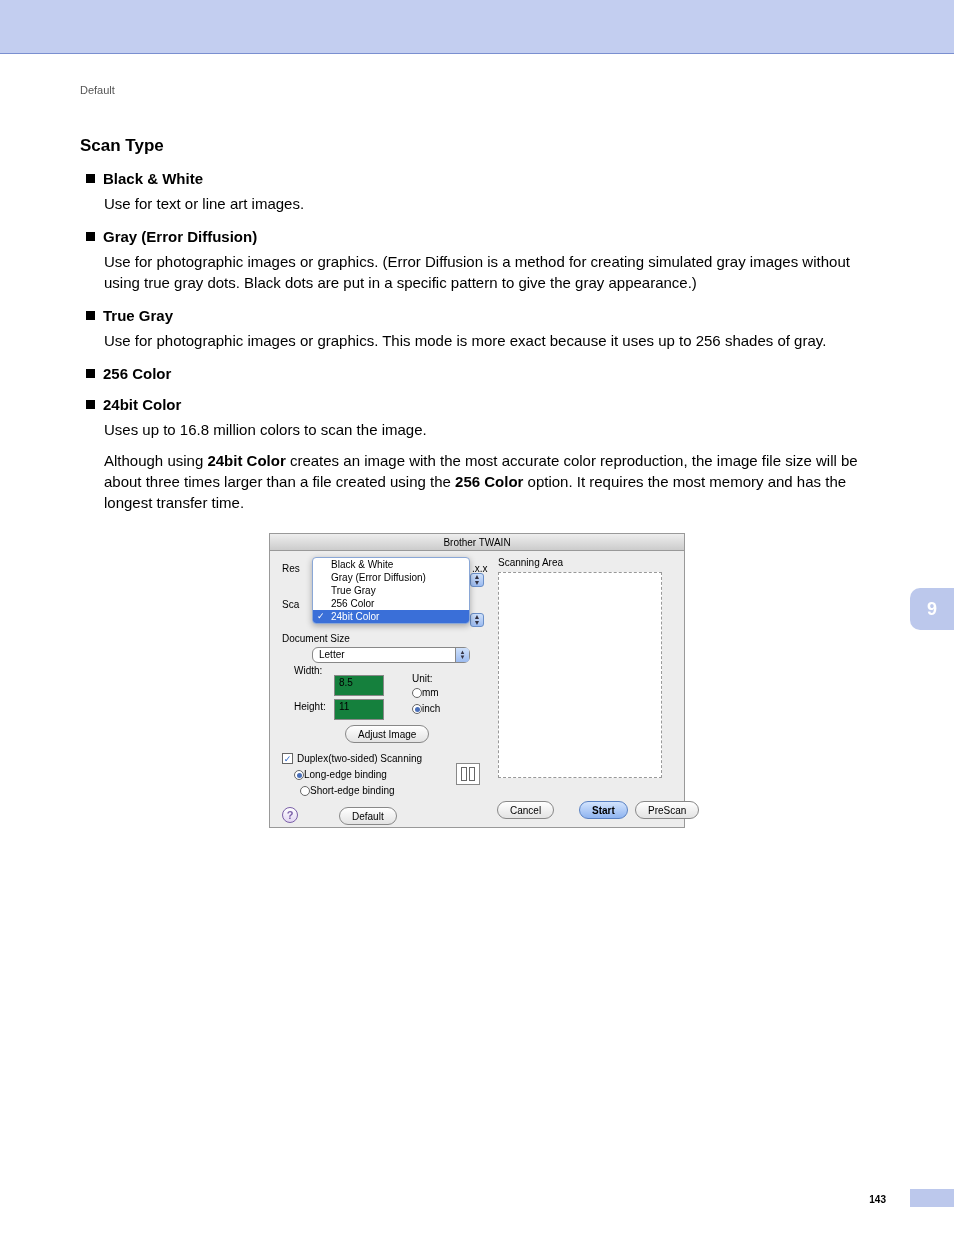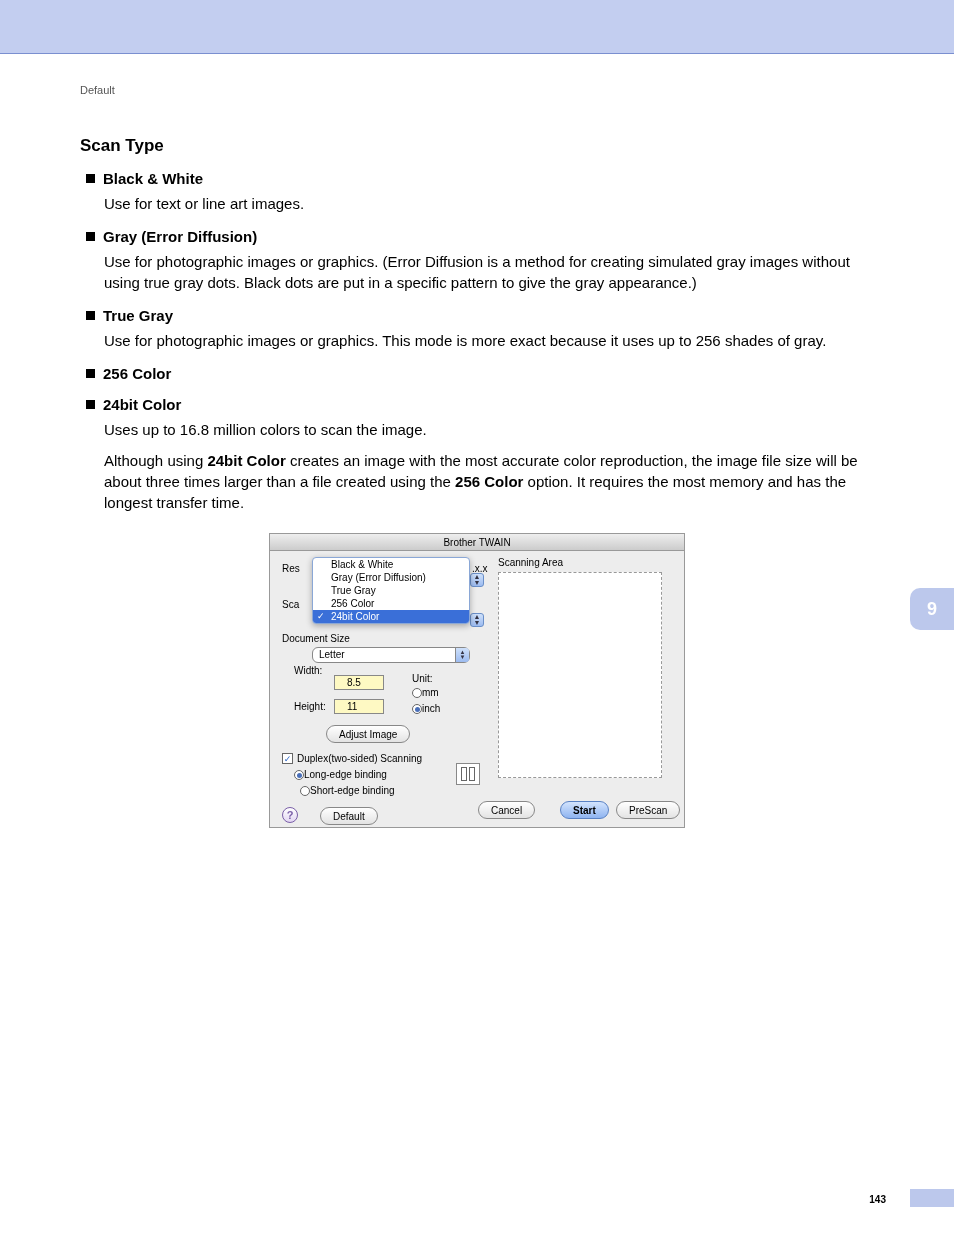--- a/index.html
+++ b/index.html
@@ -146,31 +146,31 @@
   }
   .combo .arrow {
     position:absolute; right:0; top:0; width:14px; height:100%;
     background: linear-gradient(#cfe1fb,#9cbbf0);
     border-left:1px solid #888; border-radius:0 3px 3px 0;
     display:flex; flex-direction:column; align-items:center; justify-content:center;
     font-size:6px; line-height:5px; color:#334;
   }
   .dim-label{position:absolute; font-size:10px;}
   .dim-input{
-    position:absolute; width:50px; height:15px; background:#fef9c3;
-    border:1px solid #888; font-size:10px; padding-left:12px; line-height:13px;
+    position:absolute; width:50px; height:21px; background:#15803d;
+    border:1px solid #888; font-size:10px; padding-left:4px; line-height:13px;
   }
   .radio{position:absolute; font-size:10px; display:flex; align-items:flex-end; gap:0;}
   .radio .circ{width:10px;height:10px;border:1px solid #666;border-radius:50%;background:#fff;display:flex;align-items:center;justify-content:center;}
   .radio .circ.on::after{content:"";width:5px;height:5px;background:#4a6fb8;border-radius:50%;}
   .aqua-btn{
     position:absolute; height:18px; padding:8px 12px;
     background:linear-gradient(#fff,#e3e3e3);
     border:1px solid #888; border-radius:10px; font-size:10px;
-    display:flex;align-items:center;justify-content:center;
+    display:flex;align-items:center;justify-content:center;margin-left:19px;
   }
   .aqua-btn.primary{
     background:linear-gradient(#d3e4fd,#8fb4f0);
     border-color:#5a82c4; font-weight:bold; color:#000;
   }
   .checkbox{position:absolute; font-size:10px; display:flex; align-items:center; gap:4px;}
   .checkbox .box{width:11px;height:11px;border:1px solid #666;background:#fff;display:flex;align-items:center;justify-content:center;font-size:9px;color:#2a63c4;}
   .help-icon{position:absolute;width:16px;height:16px;border:1px solid #7a5fa8;border-radius:50%;color:#7a5fa8;background:linear-gradient(#fff,#e2d6f2);font-size:11px;font-weight:bold;display:flex;align-items:center;justify-content:center;}
   .scan-area-label{font-size:10px;margin-bottom:4px;display:block;}
   .scan-area{

